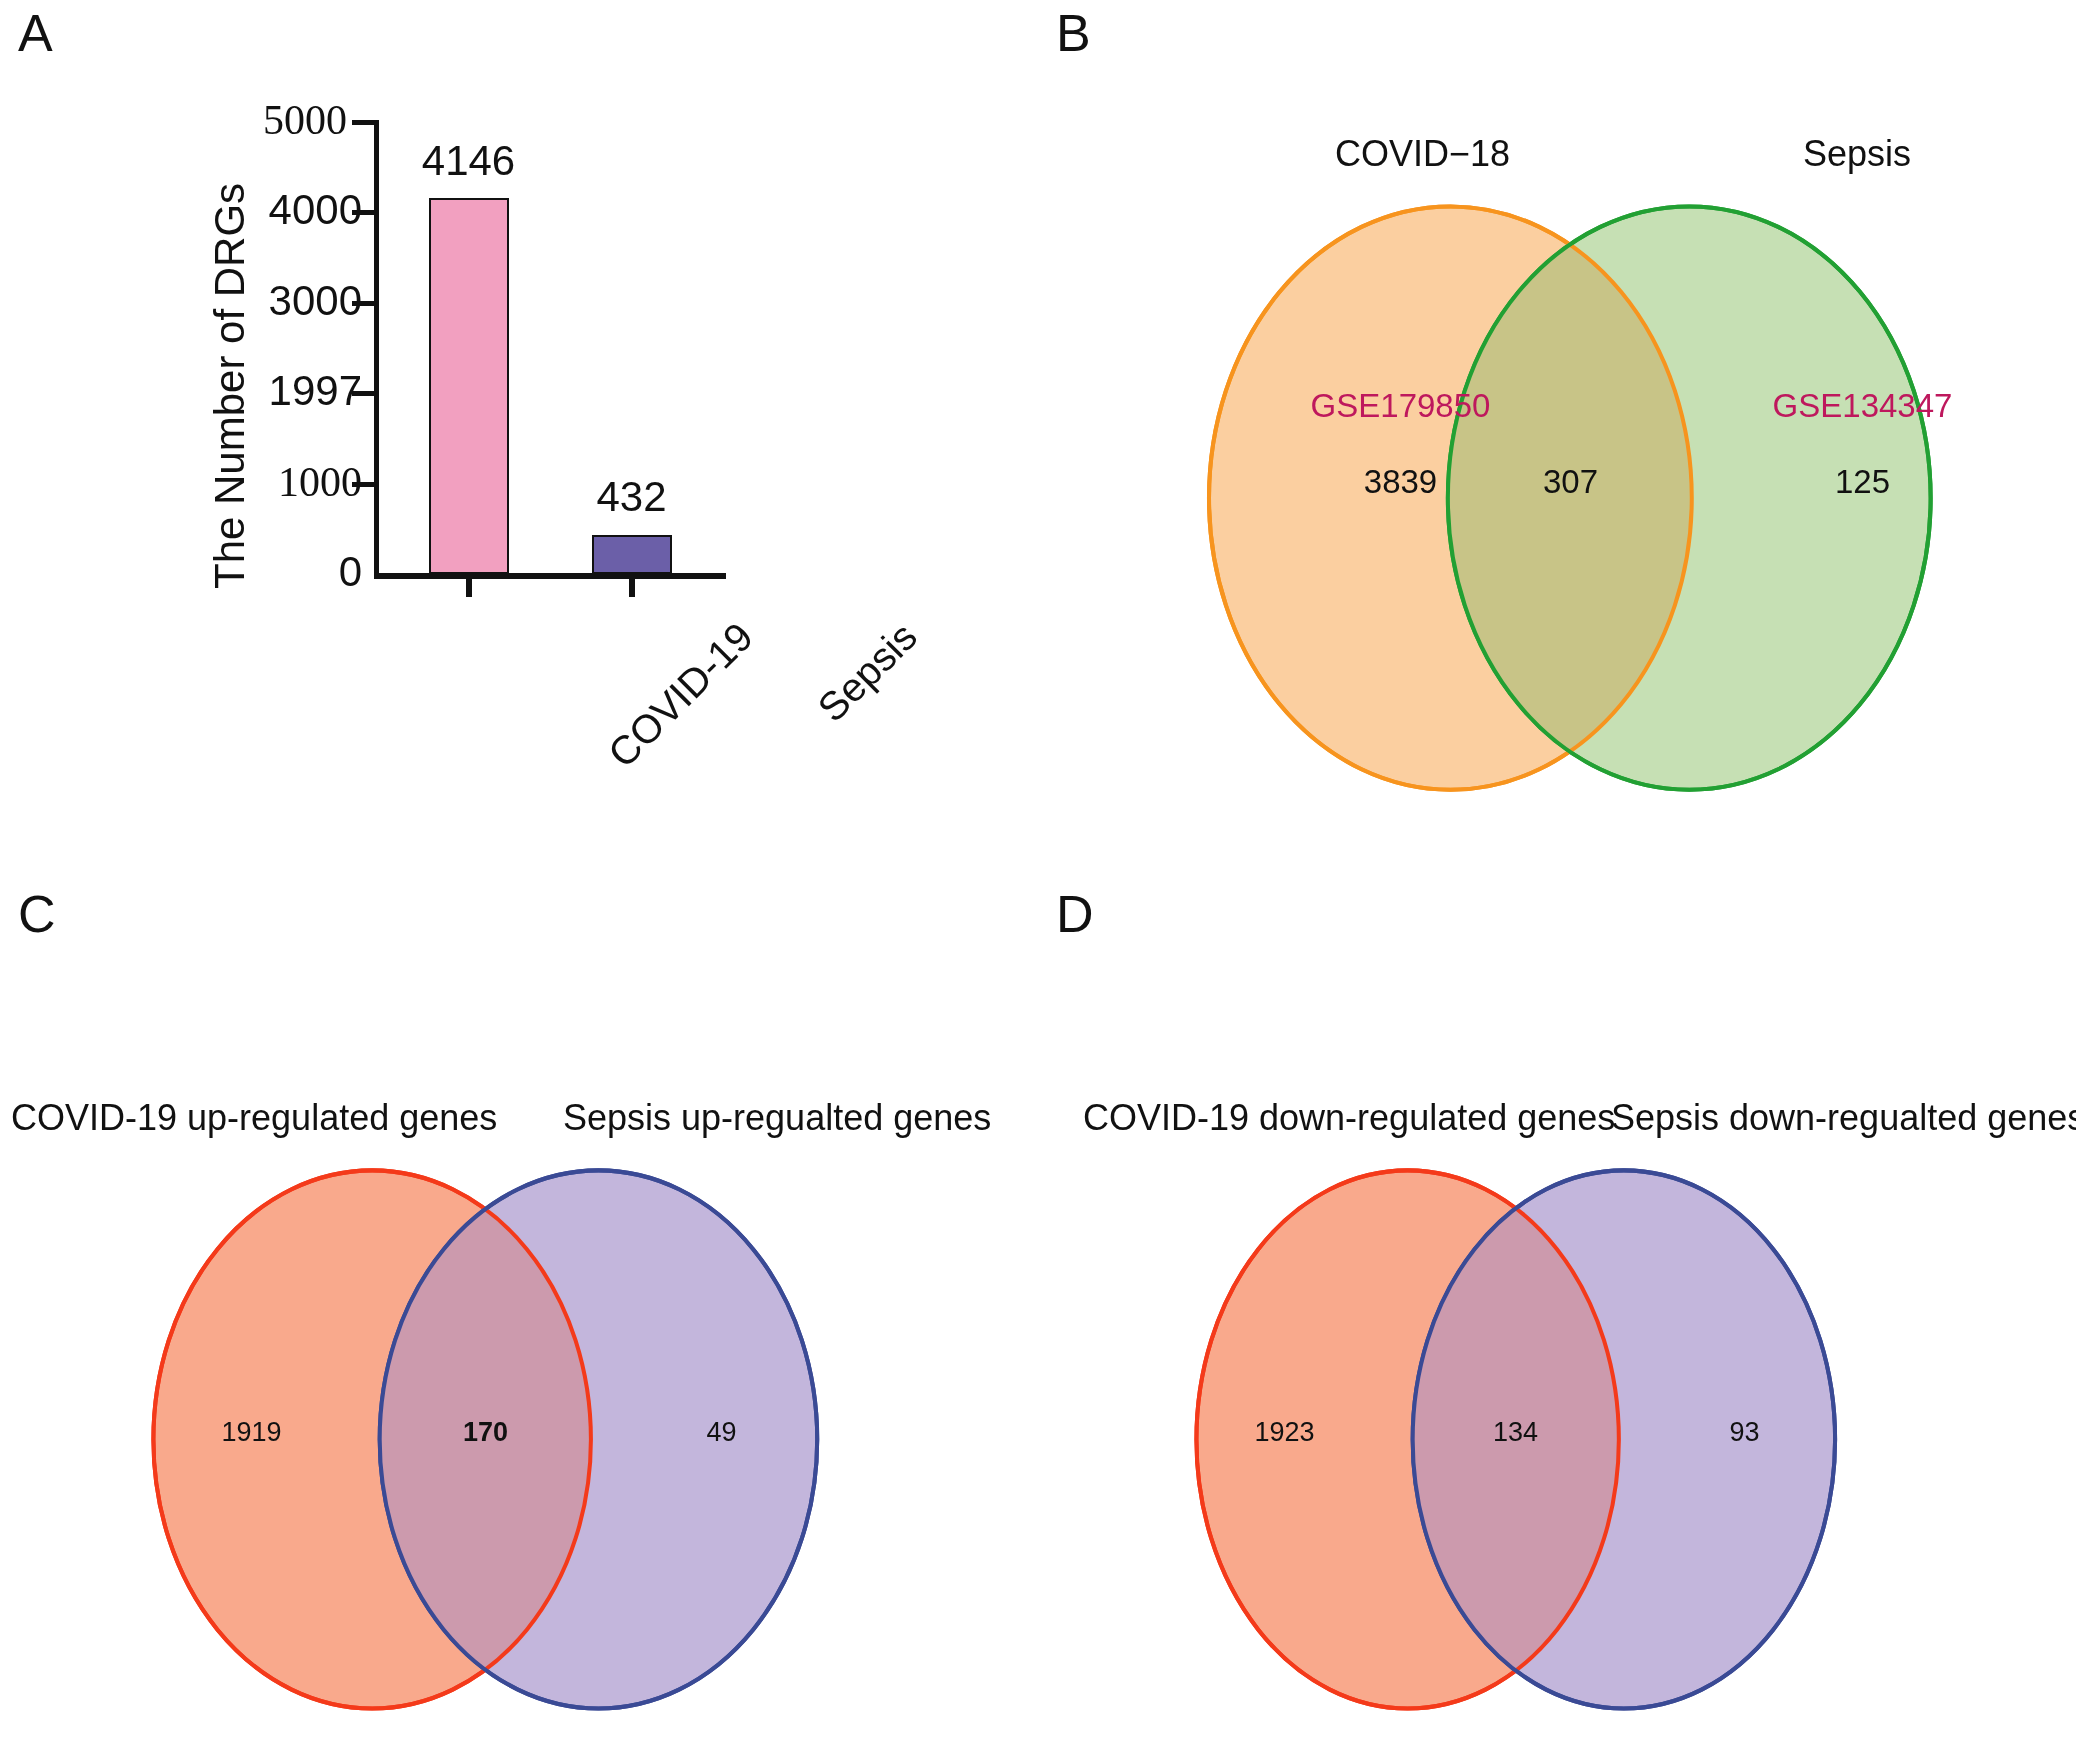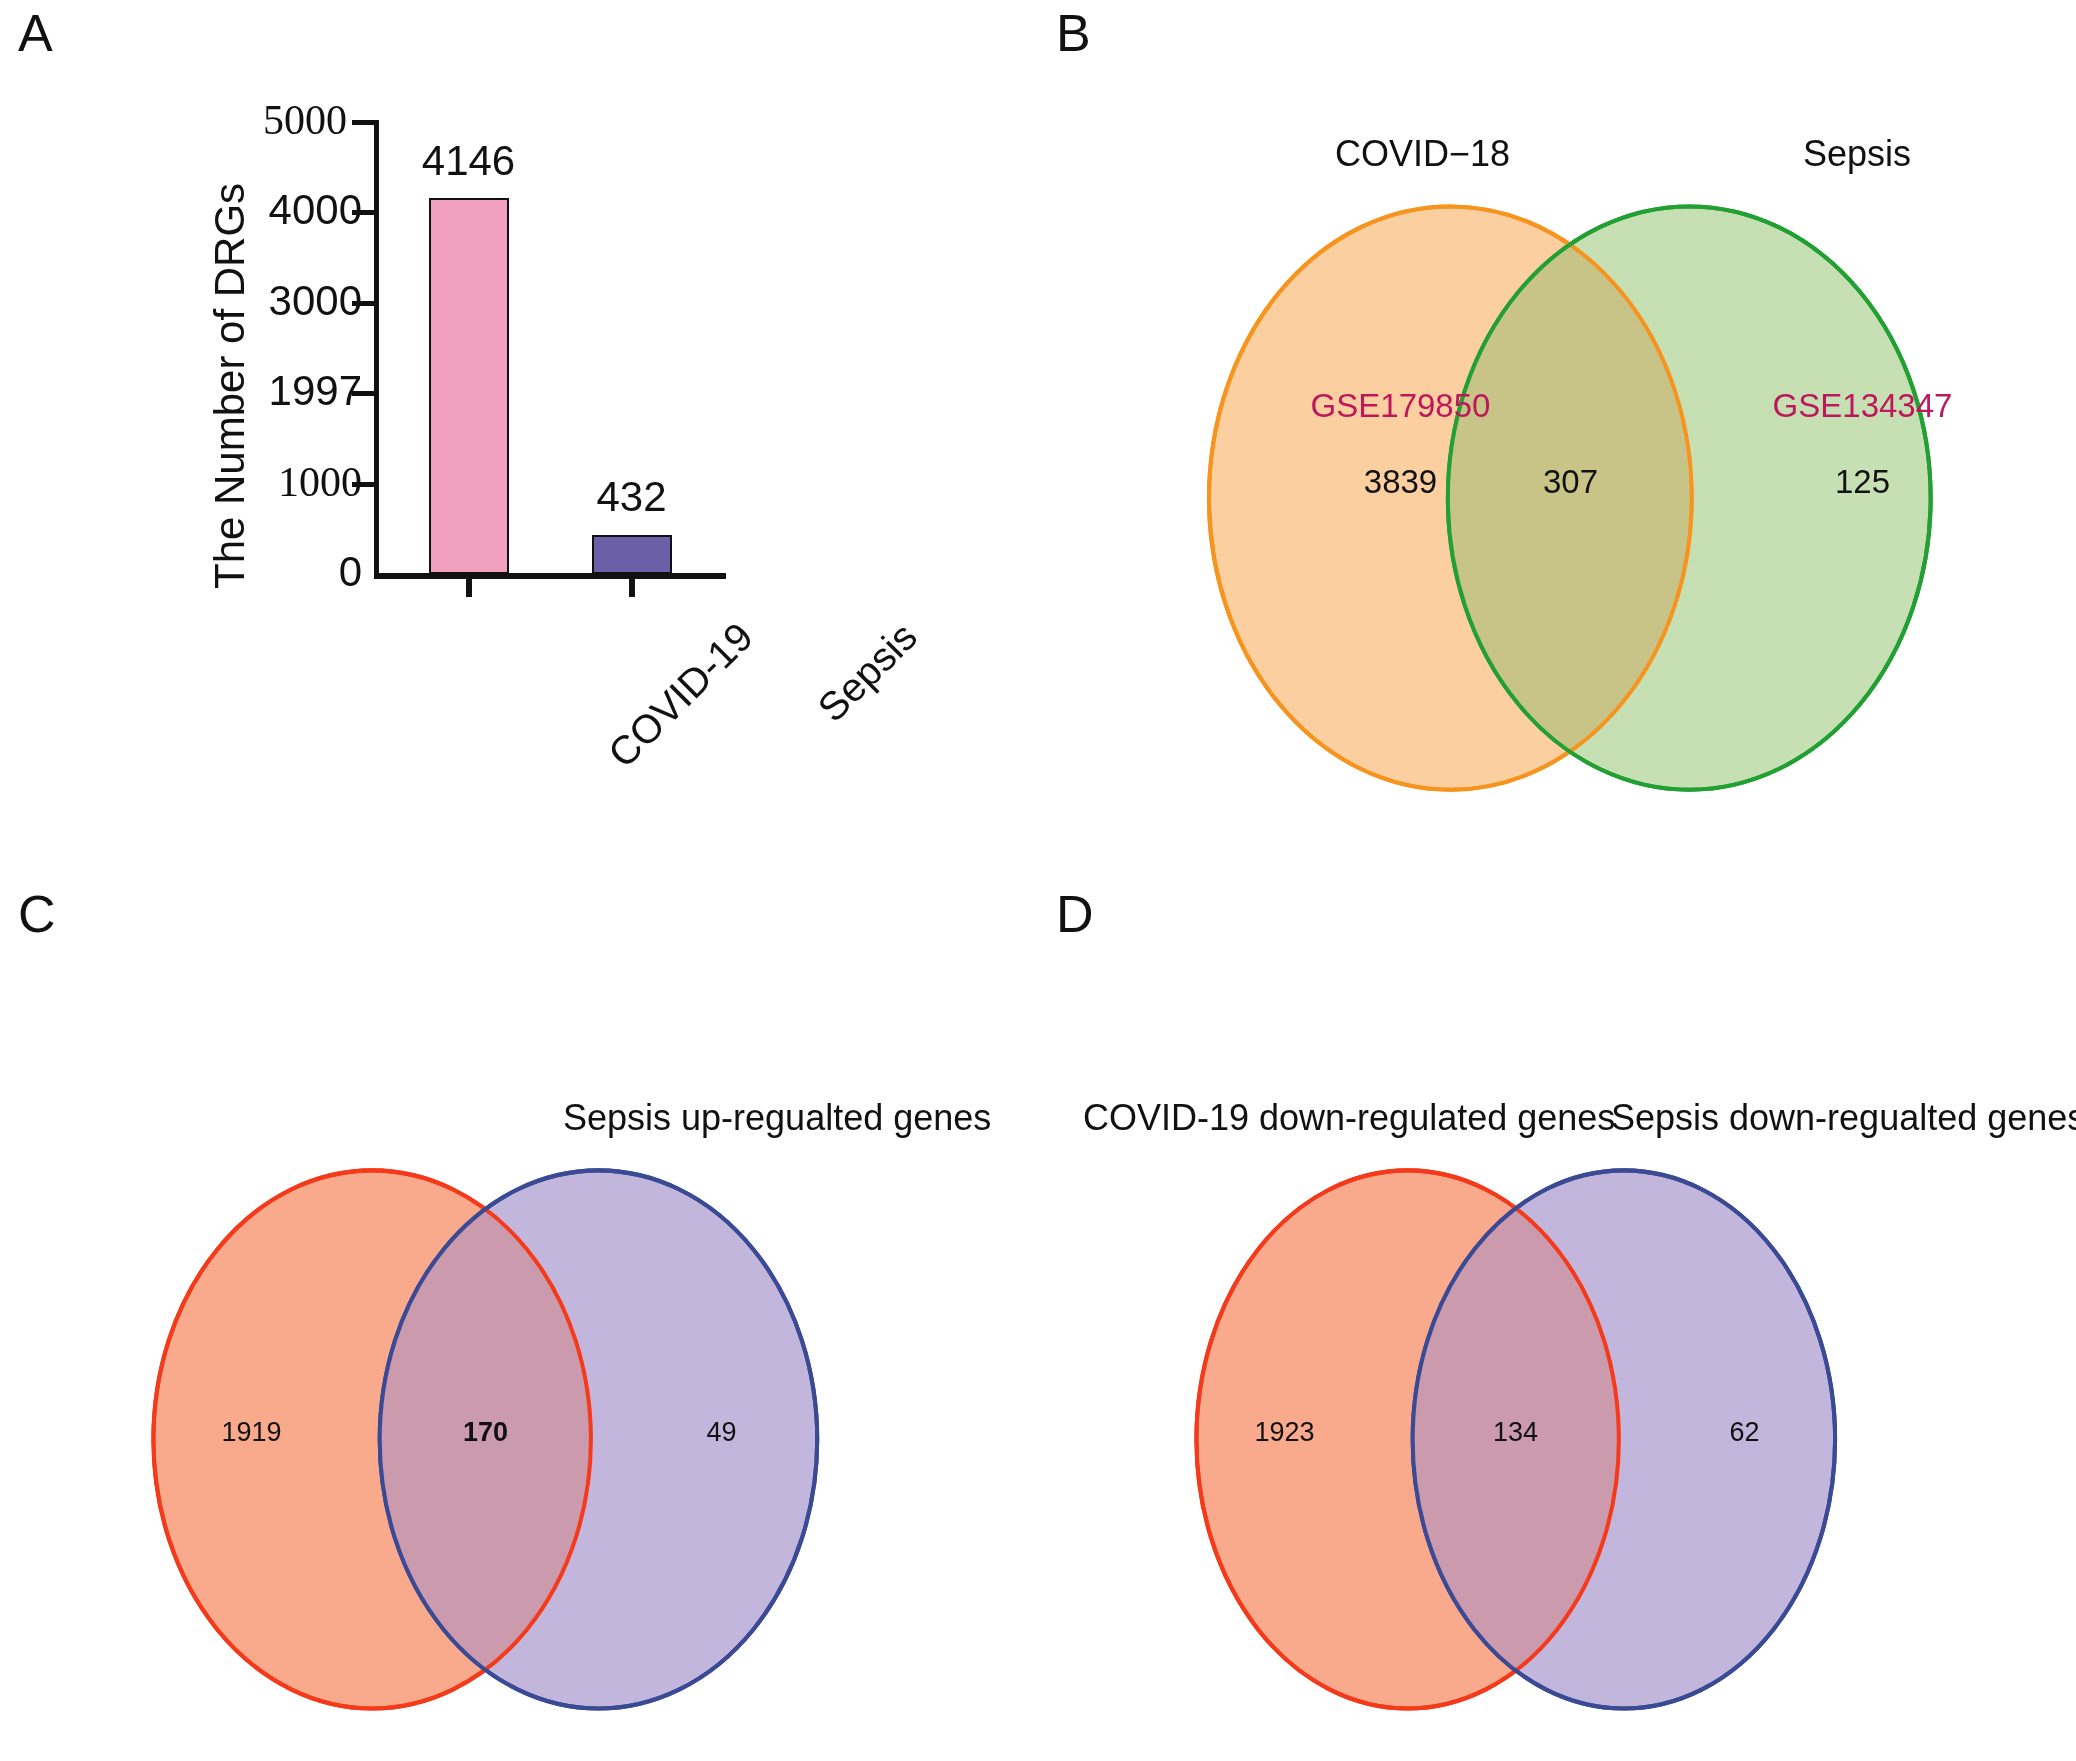--- a/index.html
+++ b/index.html
@@ -198,20 +198,21 @@
       </defs>
       <ellipse cx="740" cy="1110" rx="435" ry="535" fill="#F9A98C" stroke="#F43A1A" stroke-width="8"></ellipse>
       <ellipse cx="1190" cy="1110" rx="435" ry="535" fill="#C3B6DC" stroke="#3A4A95" stroke-width="8"></ellipse>
       <g clip-path="url(#clipC-left)">
         <ellipse cx="1190" cy="1110" rx="435" ry="535" fill="#CC9AAD" stroke="none"></ellipse>
       </g>
       <ellipse cx="740" cy="1110" rx="435" ry="535" fill="none" stroke="#F43A1A" stroke-width="8"></ellipse>
       <ellipse cx="1190" cy="1110" rx="435" ry="535" fill="none" stroke="#3A4A95" stroke-width="8"></ellipse>
     </svg>
 
+    <div class="venn-label" style="left:11px; top:533px; transform:translateY(-317px);">COVID-19 up-regulated genes</div>
     <div class="venn-label" style="left:563px; top:533px; transform:translateY(-317px);">Sepsis up-regualted genes</div>
 
     <div class="venn-num small" style="left:156px; top:536px; width:191px;">1919</div>
     <div class="venn-num small" style="left:390px; top:536px; width:191px;font-weight:bold;">170</div>
     <div class="venn-num small" style="left:626px; top:536px; width:191px;">49</div>
   </div>
 
   <div class="panel" id="panelD">
 
     <div class="panel-letter" style="left:18px; top:7px;">D</div>
@@ -229,17 +230,17 @@
       </g>
       <ellipse cx="735" cy="1110" rx="420" ry="535" fill="none" stroke="#F43A1A" stroke-width="8"></ellipse>
       <ellipse cx="1165" cy="1110" rx="420" ry="535" fill="none" stroke="#3A4A95" stroke-width="8"></ellipse>
     </svg>
 
     <div class="venn-label" style="left:45px; top:533px; transform:translateY(-317px);">COVID-19 down-regulated genes</div>
     <div class="venn-label" style="left:573px; top:533px; transform:translateY(-317px);">Sepsis down-regualted genes</div>
 
     <div class="venn-num small" style="left:151px; top:536px; width:191px;">1923</div>
     <div class="venn-num small" style="left:382px; top:536px; width:191px;">134</div>
-    <div class="venn-num small" style="left:611px; top:536px; width:191px;">62</div>
+    <div class="venn-num small" style="left:611px; top:536px; width:191px;">93</div>
   </div>
 
 </div>
 
 
 </body></html>

